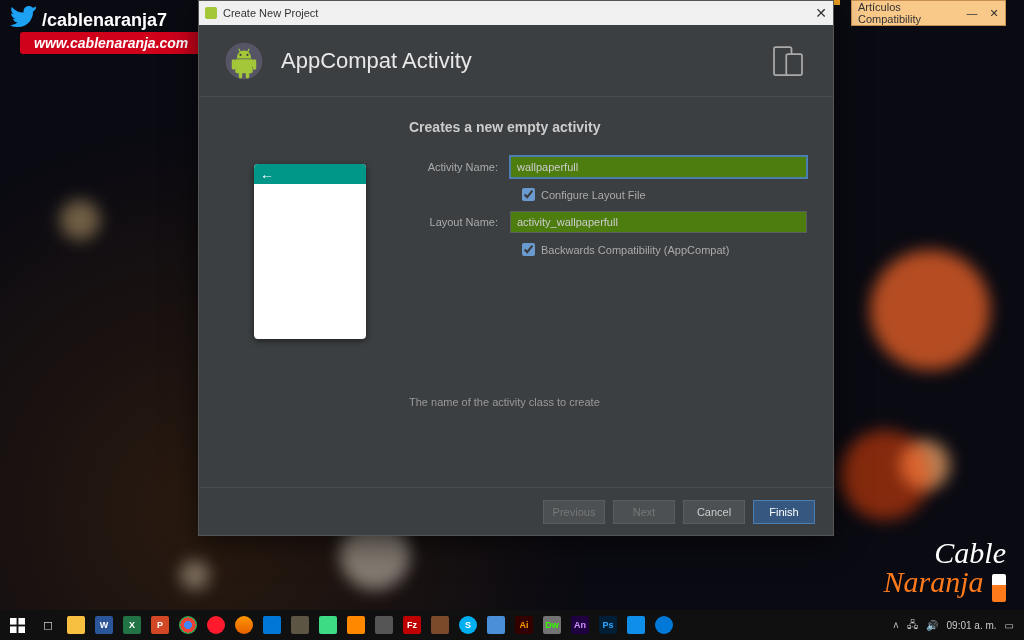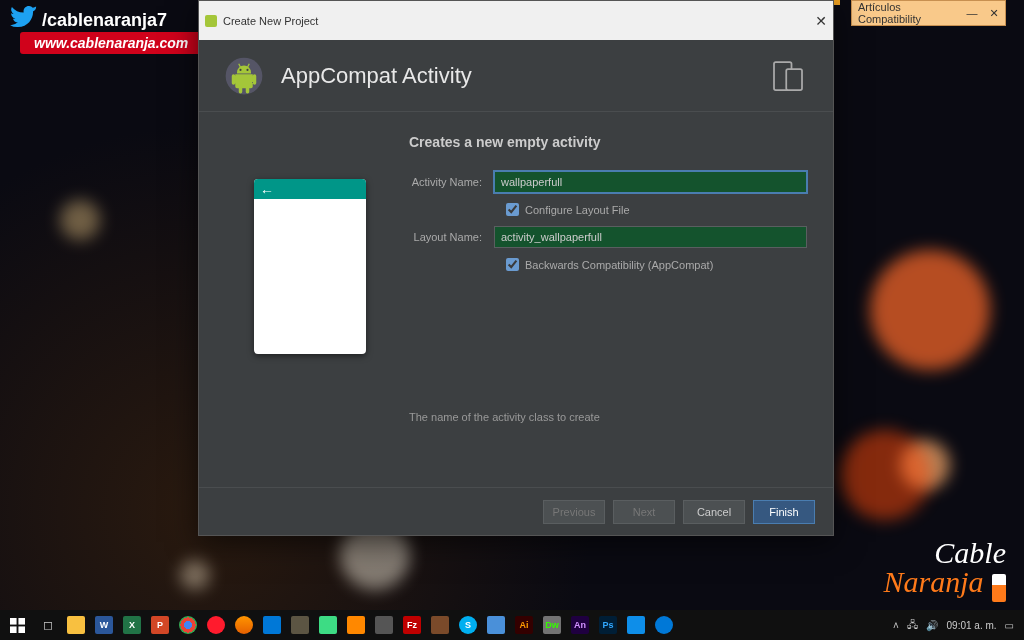--- a/index.html
+++ b/index.html
@@ -35,41 +35,41 @@
   .brand-logo .line1 { font-family: "Brush Script MT", cursive; font-size:30px; color:#fff; font-style:italic; line-height:0.8; }
   .brand-logo .line2 { font-family: "Brush Script MT", cursive; font-size:30px; color:#ff7a1a; font-style:italic; }
   .brand-logo .plug { display:inline-block; width:14px; height:28px; background:linear-gradient(#fff 40%, #ff7a1a 40%); border-radius:2px; margin-left:4px; vertical-align:middle; }
 
   
   .dialog {
     position:absolute; top:0; left:198px; width:636px; height:536px;
     background:#3c3f41; border:1px solid #555; box-shadow:0 6px 28px rgba(0,0,0,0.6);
     display:flex; flex-direction:column;
   }
-  .title-bar { height:39px; background:#f0f0f0; display:flex; align-items:center; padding:0 6px; font-size:11px; color:#333; }
+  .title-bar { height:24px; background:#f0f0f0; display:flex; align-items:center; padding:0 6px; font-size:11px; color:#333; }
   .title-bar .as-icon { width:12px; height:12px; background:#a4c639; border-radius:2px; margin-right:6px; }
   .title-bar .title { flex:1; }
   .title-bar .close { font-size:14px; cursor:default; }
 
   .header { height:72px; background:#3c3f41; display:flex; align-items:center; padding:0 24px; border-bottom:1px solid #4a4d4f; }
   .header .android-logo { width:42px; height:42px; margin-right:16px; }
   .header h1 { color:#e8e8e8; font-weight:300; font-size:22px; flex:1; }
   .devices-icon { width:42px; height:42px; }
 
   .content { flex:1; display:flex; padding:22px 26px 10px 26px; }
   .preview { width:170px; display:flex; align-items:flex-start; justify-content:center; padding-top:45px; }
   .phone { width:112px; height:175px; background:#fff; border-radius:4px; box-shadow:0 2px 6px rgba(0,0,0,0.5); overflow:hidden; }
   .phone .statusbar { height:20px; background:#009688; }
   .phone .back-arrow { color:#fff; font-size:14px; padding:2px 6px; }
 
   .form { flex:1; padding-left:14px; }
   .form h3 { color:#ccc; font-size:14px; font-weight:600; margin-bottom:21px; }
-  .row { display:flex; align-items:center; margin-bottom:10px; font-size:11px; color:#aaa; }
+  .row { display:flex; align-items:center; margin-bottom:10px; font-size:11px; color:#aaa;margin-left:16px; }
   .row label { width:85px; text-align:right; padding-right:12px; }
-  .row input[type=text] { flex:1; background:#14532d; border:1px solid #5a5e60; color:#ccc; padding:5px 6px; font-size:11px; height:22px; }
+  .row input[type=text] { flex:1; background:#4d7c0f; border:1px solid #5a5e60; color:#ccc; padding:5px 6px; font-size:11px; height:22px; }
   .row input.focused { border:1px solid #4a7db0; box-shadow:0 0 0 1px #4a7db0; }
   .row .check-wrap { padding-left:97px; display:flex; align-items:center; }
   .row .check-wrap input { margin-right:6px; accent-color:#6a9bd0; }
   .hint-area { margin-top:130px; color:#999; font-size:11px; padding-top:10px; }
 
   .footer { height:48px; border-top:1px solid #4a4d4f; display:flex; align-items:center; justify-content:flex-end; padding:0 18px; gap:8px; }
   .footer button { min-width:62px; height:24px; background:#4c5052; border:1px solid #5a5e60; color:#ccc; font-size:11px; cursor:default; }
   .footer button.primary { background:#365880; border-color:#4a7db0; color:#fff; }
   .footer button.disabled { color:#777; }
   .footer .line { flex:1; }

